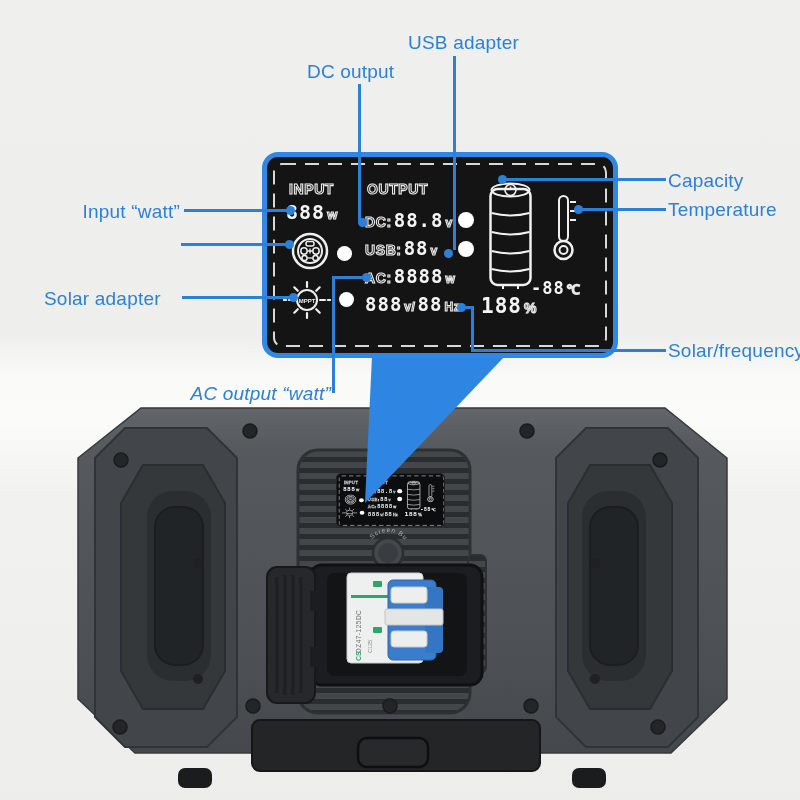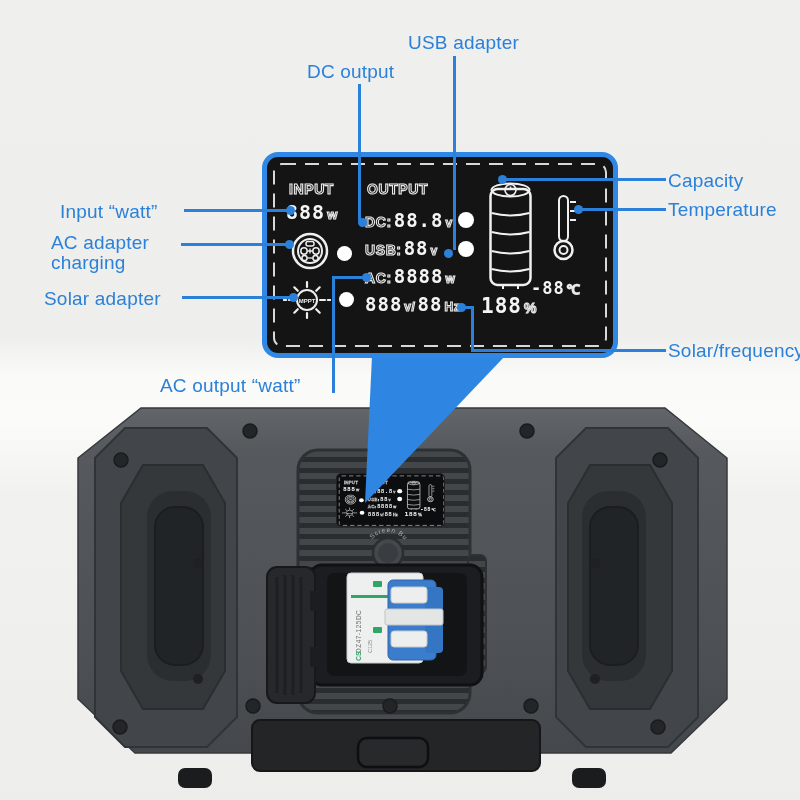--- a/index.html
+++ b/index.html
@@ -6,21 +6,21 @@
     --accent:#2b81da; --panel-border:#2f88e5; --wedge:#2f86e2;
     --lcd:#ededed; --display-bg:#141414;
   }
   *{margin:0;padding:0;box-sizing:border-box;}
   html,body{width:800px;height:800px;}
   body{font-family:"Liberation Sans",sans-serif;}
   .canvas{position:relative;width:800px;height:800px;overflow:hidden;
     background:linear-gradient(180deg,#efefed 0%,#eeeeec 42%,#fafaf8 47%,#fbfbfa 53%,#f1f1ef 62%,#ededeb 100%);}
   
   .lbl{position:absolute;font-size:19px;color:var(--accent);line-height:20px;letter-spacing:.2px;white-space:nowrap;z-index:9;}
-  .r{text-align:left;}
+  .r{text-align:right;}
   
   .cl{position:absolute;background:var(--accent);z-index:8;}
   .cd{position:absolute;width:9px;height:9px;border-radius:50%;background:var(--accent);z-index:8;}
   
   .panel{position:absolute;left:262px;top:152px;width:356px;height:206px;background:var(--display-bg);
     border:5px solid var(--panel-border);border-radius:16px;z-index:5;}
   .panel-content{position:absolute;left:0;top:0;width:346px;height:196px;}
   .pc-item{position:absolute;}
   .lcd-label{font-weight:700;color:#e9e9e9;-webkit-text-fill-color:transparent;-webkit-text-stroke:1.1px #e9e9e9;letter-spacing:.6px;line-height:1;}
   .seg{font-family:"DejaVu Sans Mono",monospace;font-weight:700;color:#f4f4f4;line-height:1;letter-spacing:1px;}
@@ -35,26 +35,22 @@
   .mini-scale{position:absolute;left:0;top:0;width:346px;height:196px;transform:scale(.315,.272);transform-origin:0 0;}
 </style>
 </head>
 <body>
 
 <div class="canvas">
 
   <div class="lbl" style="left:408px;top:33px;">USB adapter</div>
   <div class="lbl" style="left:307px;top:62px;">DC output</div>
   <div class="lbl r" style="left:60px;top:202px;width:120px;">Input “watt”</div>
-  <div class="lbl" style="left:51px;top:233px;">
-    <div>AC adapter</div>
-    <div>charging</div>
-  </div>
   <div class="lbl" style="left:44px;top:289px;">Solar adapter</div>
-  <div class="lbl r" style="left:160px;top:376px;width:171px;">AC output “watt”</div>
+  <div class="lbl r" style="left:160px;top:384px;width:171px;font-style:italic;">AC output “watt”</div>
   <div class="lbl" style="left:668px;top:171px;text-align:center;">Capacity</div>
   <div class="lbl" style="left:668px;top:200px;">Temperature</div>
   <div class="lbl" style="left:668px;top:341px;">Solar/frequency</div>
 
   <div class="cl" style="left:453px;top:56px;width:3px;height:194px;"></div>
   <div class="cd" style="left:444px;top:249px;"></div>
   <div class="cl" style="left:358px;top:84px;width:3px;height:137px;"></div>
   <div class="cd" style="left:358px;top:218px;"></div>
   <div class="cl" style="left:184px;top:209px;width:105px;height:3px;"></div>
   <div class="cd" style="left:286px;top:206px;"></div>

